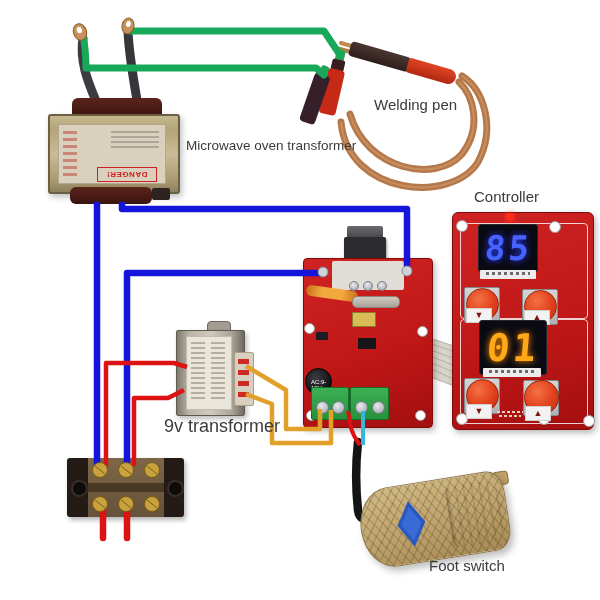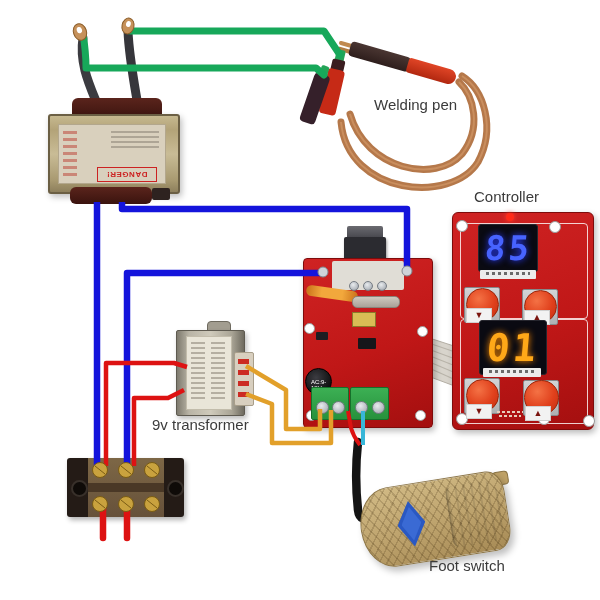--- a/index.html
+++ b/index.html
@@ -243,18 +243,19 @@
       <path d="M95,466 L105,474 M121,466 L131,474 M147,466 L157,474 M95,500 L105,508 M121,500 L131,508 M147,500 L157,508" fill="none"></path>
     </g>
 
     <path d="M246,366 L286,390 L286,429 L320,429 L320,409" fill="none" stroke="#e2a02a" stroke-width="4.5" stroke-linejoin="round"></path>
     <path d="M246,394 L272,404 L272,443 L331,443 L331,410" fill="none" stroke="#e2a02a" stroke-width="4.5" stroke-linejoin="round"></path>
 
     <path d="M348,411 L351,428 C354,438 357,441 360,445" fill="none" stroke="#dd1212" stroke-width="4"></path>
     <path d="M363,411 L363,445" fill="none" stroke="#38b6d8" stroke-width="4"></path>
   </svg>
 
+  <div class="lbl" style="left:186px;top:138px;font-size:13.5px;">Microwave oven transformer</div>
   <div class="lbl" style="left:374px;top:96px;font-size:15px;">Welding pen</div>
   <div class="lbl" style="left:474px;top:188px;font-size:15px;">Controller</div>
-  <div class="lbl" style="left:152px;top:416px;font-size:15px;">9v transformer</div>
+  <div class="lbl" style="left:164px;top:416px;font-size:18px;">9v transformer</div>
   <div class="lbl" style="left:429px;top:557px;font-size:15px;">Foot switch</div>
 
 </div>
 
 </body></html>

